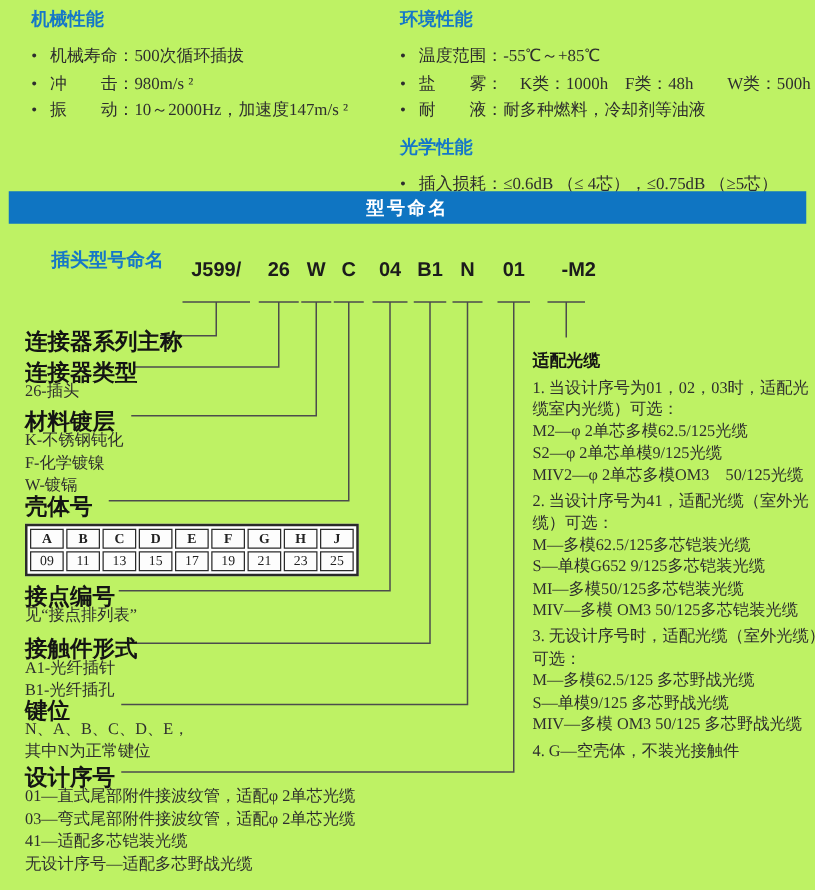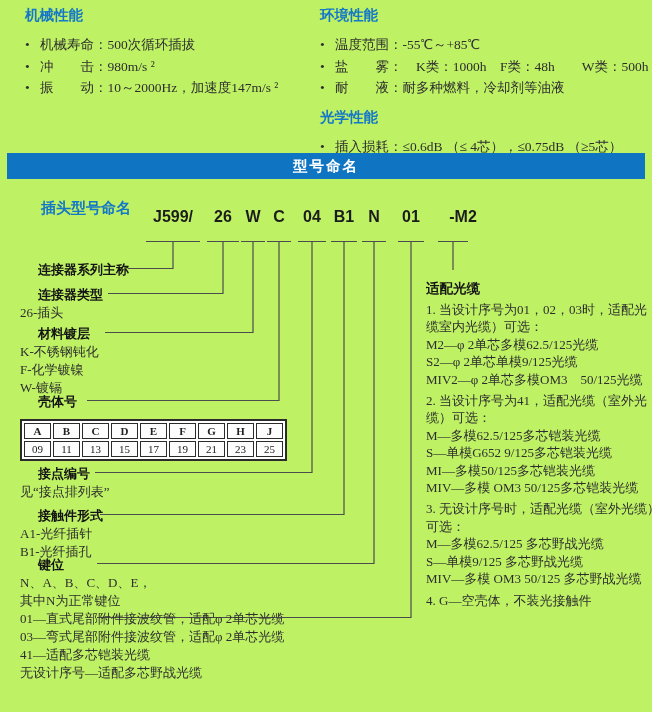--- a/index.html
+++ b/index.html
@@ -19,22 +19,22 @@
           color:#ffffff;letter-spacing:2px;}
   .plug-head{position:absolute;left:25px;top:183px;margin:16px;font-family:"Liberation Sans",sans-serif;
           font-weight:bold;font-size:15px;color:#1577c8;}
   
   .code-seg{position:absolute;top:208px;transform:translateX(-50%);white-space:nowrap;
           font-family:"Liberation Sans",sans-serif;font-weight:bold;font-size:16px;color:#1c1c1c;}
   
   svg.tree{position:absolute;left:0;top:0;}
   
   .label-group{position:absolute;white-space:nowrap;}
-  .lbl{font-family:Liberation Mono, monospace;font-weight:bold;font-size:13px;color:#141414;
-       height:14px;margin-bottom:4px;margin-left:18px;}
+  .lbl{font-family:Liberation Mono, monospace;font-weight:bold;font-size:18px;color:#141414;
+       height:14px;margin-bottom:4px;}
   .sub{font-size:13px;line-height:18px;color:#2e2e2e;}
   
   table.shell{position:absolute;left:20px;top:419px;border:2px solid #2b2b2b;border-collapse:separate;
        border-spacing:2px;background:#ffffff;}
   table.shell td{border:1px solid #2b2b2b;width:25px;height:14px;text-align:center;vertical-align:middle;
        font-size:11px;color:#222;background:#fdfdfd;padding:0;}
   table.shell tr.hd td{font-weight:bold;}
   
   .cable{position:absolute;left:426px;top:280px;width:240px;}
   .cable h4{margin:0 0 3px 0;font-family:"Liberation Sans",sans-serif;font-weight:bold;
@@ -151,20 +151,21 @@
     <div class="sub">B1-光纤插孔</div>
   </div>
 
   <div class="label-group" style="left:20px;top:556px;">
     <div class="lbl">键位</div>
     <div class="sub">N、A、B、C、D、E，</div>
     <div class="sub">其中N为正常键位</div>
   </div>
 
   <div class="label-group" style="left:20px;top:610px;">
+    <div class="lbl">设计序号</div>
     <div class="sub">01—直式尾部附件接波纹管，适配φ 2单芯光缆</div>
     <div class="sub">03—弯式尾部附件接波纹管，适配φ 2单芯光缆</div>
     <div class="sub">41—适配多芯铠装光缆</div>
     <div class="sub">无设计序号—适配多芯野战光缆</div>
   </div>
 
   <div class="cable">
     <h4>适配光缆</h4>
     <div class="cgroup">
       <div class="cline">1. 当设计序号为01，02，03时，适配光</div>

